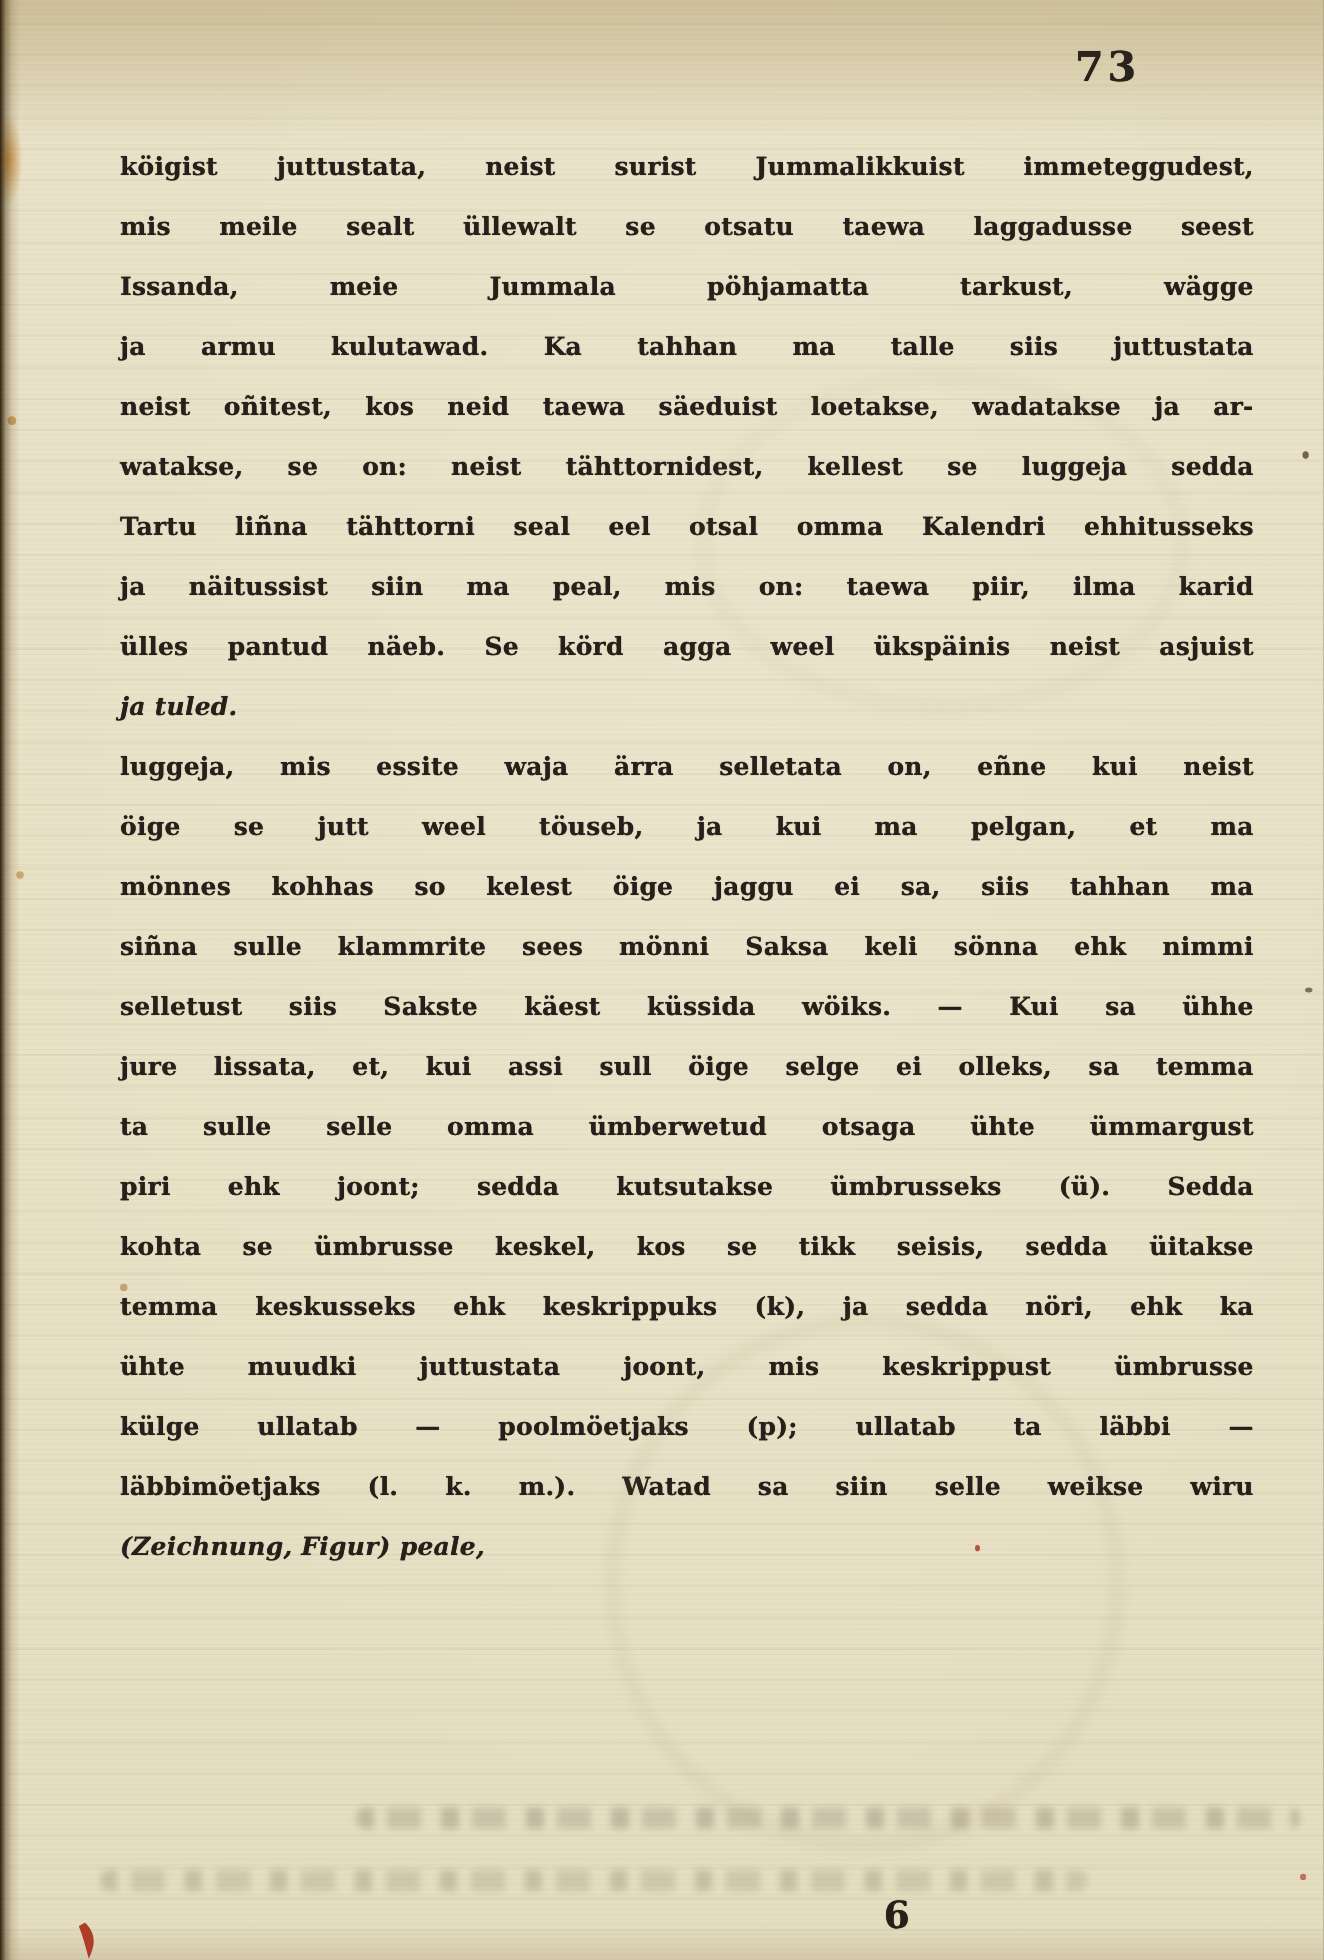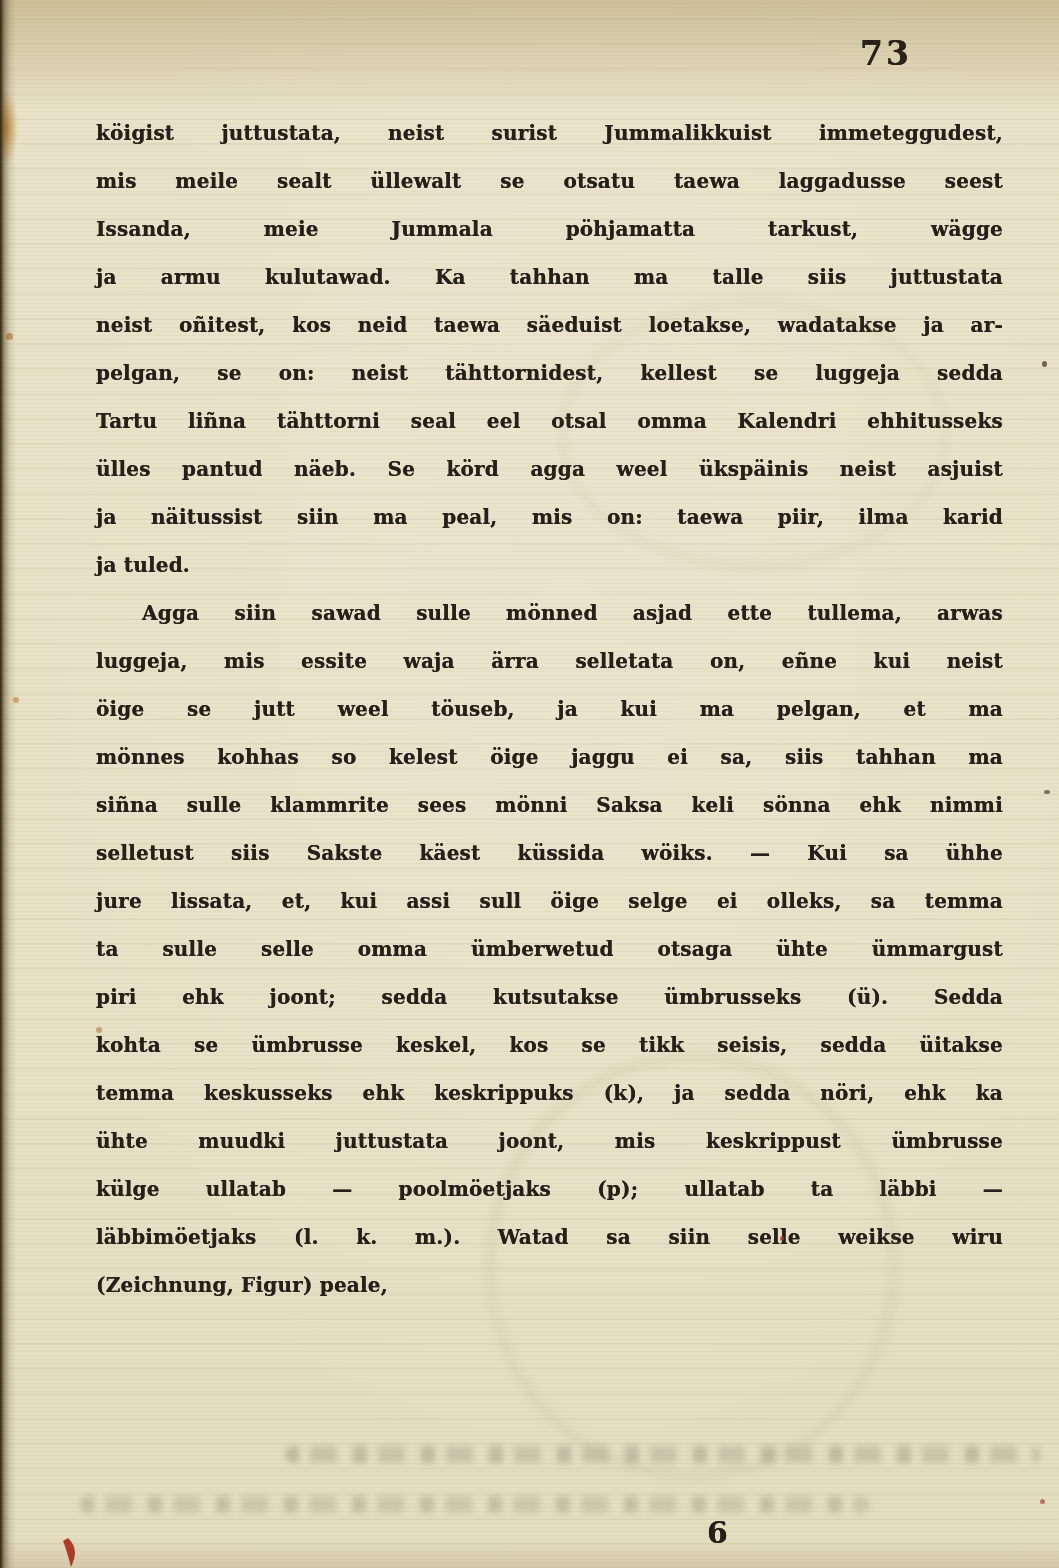--- a/index.html
+++ b/index.html
@@ -37,21 +37,21 @@
     text-shadow:0 0 0.6px #272019;
   }
 
   .text-block { position:absolute; left:55px; top:105px; width:948px; }
   .line {
     height:48px; line-height:56px;
     font-size:20px; font-weight:bold; letter-spacing:0.2px;
     color:#27201a; text-shadow:0 0 0.6px rgba(39,32,26,0.9);margin-left:41px;
   }
   .line.j { text-align:justify; text-align-last:justify; }
-  .line.plain { text-align:left; }
+  .line.plain { text-align:left;font-style:italic; }
   .line.indent { text-indent:46px; }
 
   
   .stain-orange {
     position:absolute; left:-10px; top:80px; width:32px; height:96px;
     background:radial-gradient(closest-side, rgba(200,134,42,0.85), rgba(200,134,42,0) 75%);
     filter:blur(1px);
   }
   .speck { position:absolute; border-radius:50%; }
   .speck.o1 { left:6px;  top:333px;  width:7px; height:7px;  background:rgba(190,130,45,0.7); filter:blur(0.5px); }
@@ -93,27 +93,26 @@
 
   <div class="page-number">73</div>
 
   <div class="text-block">
 
     <div class="line j">köigist juttustata, neist surist Jummalikkuist immeteggudest,</div>
     <div class="line j">mis meile sealt üllewalt se otsatu taewa laggadusse seest</div>
     <div class="line j">Issanda, meie Jummala pöhjamatta tarkust, wägge</div>
     <div class="line j">ja armu kulutawad. Ka tahhan ma talle siis juttustata</div>
     <div class="line j">neist oñitest, kos neid taewa säeduist loetakse, wadatakse ja ar-</div>
-    <div class="line j">pelgan, se on: neist tähttornidest, kellest se luggeja sedda</div>
+    <div class="line j">watakse, se on: neist tähttornidest, kellest se luggeja sedda</div>
     <div class="line j">Tartu liñna tähttorni seal eel otsal omma Kalendri ehhitusseks</div>
+    <div class="line j">ja näitussist siin ma peal, mis on: taewa piir, ilma karid</div>
     <div class="line j">ülles pantud näeb. Se körd agga weel ükspäinis neist asjuist</div>
-    <div class="line j">ja näitussist siin ma peal, mis on: taewa piir, ilma karid</div>
     <div class="line plain">ja tuled.</div>
 
-    <div class="line j indent">Agga siin sawad sulle mönned asjad ette tullema, arwas</div>
     <div class="line j">luggeja, mis essite waja ärra selletata on, eñne kui neist</div>
     <div class="line j">öige se jutt weel töuseb, ja kui ma pelgan, et ma</div>
     <div class="line j">mönnes kohhas so kelest öige jaggu ei sa, siis tahhan ma</div>
     <div class="line j">siñna sulle klammrite sees mönni Saksa keli sönna ehk nimmi</div>
     <div class="line j">selletust siis Sakste käest küssida wöiks. — Kui sa ühhe</div>
     <div class="line j">jure lissata, et, kui assi sull öige selge ei olleks, sa temma</div>
     <div class="line j">ta sulle selle omma ümberwetud otsaga ühte ümmargust</div>
     <div class="line j">piri ehk joont; sedda kutsutakse ümbrusseks (ü). Sedda</div>
     <div class="line j">kohta se ümbrusse keskel, kos se tikk seisis, sedda üitakse</div>
     <div class="line j">temma keskusseks ehk keskrippuks (k), ja sedda nöri, ehk ka</div>

